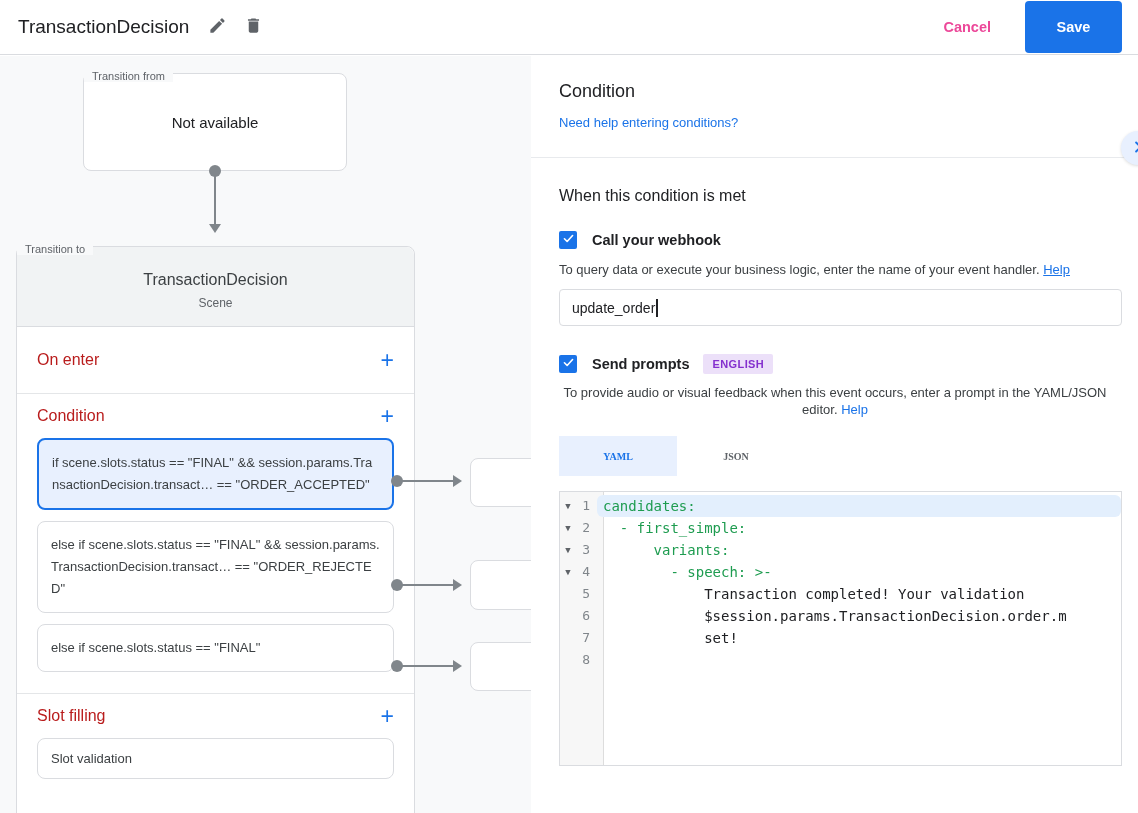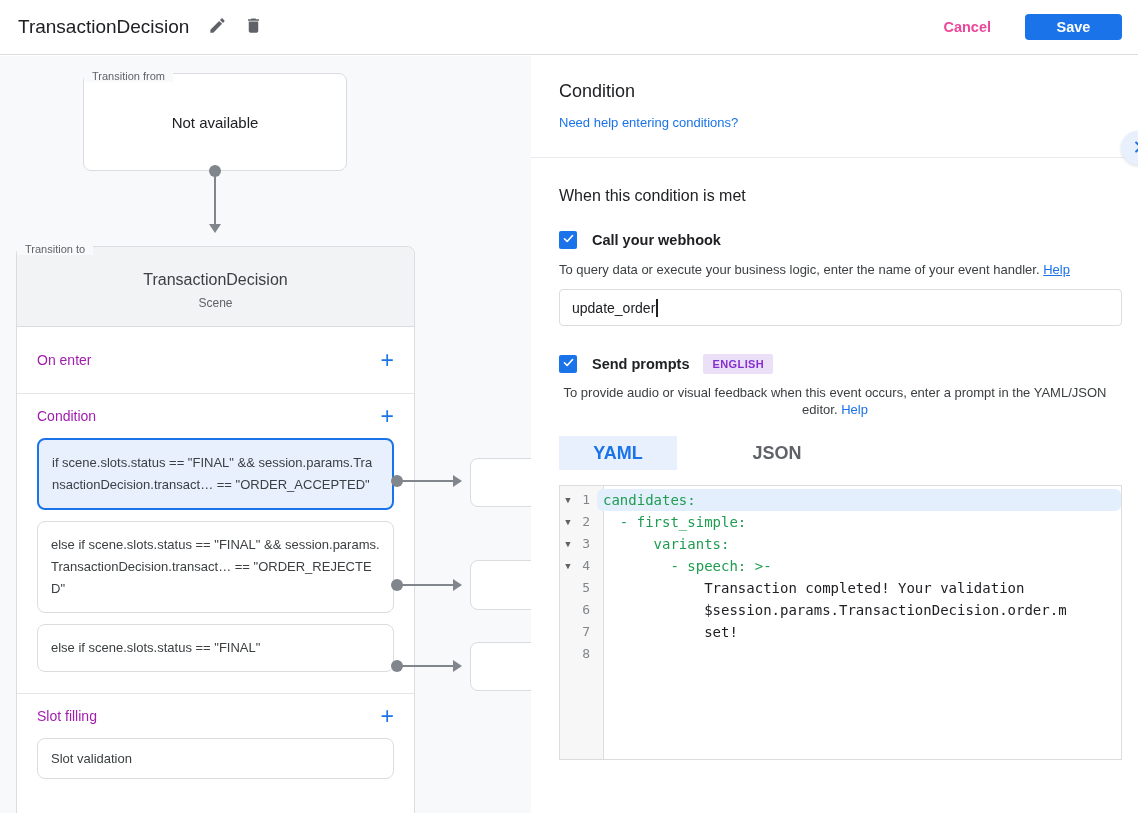--- a/index.html
+++ b/index.html
@@ -11,21 +11,21 @@
   .topbar { position:absolute; top:0; left:0; width:1138px; height:55px; background:#fff;
             border-bottom:1px solid #dadce0; display:flex; align-items:center; }
   .topbar-title { font-size:19px; color:#202124; margin-left:18px; }
   .icon-btn { width:36px; height:36px; border:none; background:transparent; display:flex;
               align-items:center; justify-content:center; cursor:pointer; border-radius:50%; }
   .icon-btn svg { fill:#5f6368; }
   .edit-btn { margin-left:10px; }
   .topbar-spacer { flex:1; }
   .cancel-link { color:#ec4899; font-size:14.5px; font-weight:700; margin-right:34px; cursor:pointer; }
   .save-btn { background:#1a73e8; color:#fff; font-size:14.5px; font-weight:700; border:none;
-              border-radius:4px; width:97px; height:26px; margin-right:16px; cursor:pointer;
+              border-radius:4px; width:97px; height:52px; margin-right:16px; cursor:pointer;
               font-family:"Liberation Sans", sans-serif; }
 
   
   .canvas { position:absolute; top:56px; left:0; width:531px; height:757px; background:#f8f9fa; overflow:hidden; }
 
   .tf-box { position:absolute; left:83px; top:17px; width:264px; height:98px; background:#fff;
             border:1px solid #dadce0; border-radius:8px; }
   .legend { position:absolute; top:-8px; left:0; right:0; text-align:left; }
   .legend > span { background:#f8f9fa; padding:0 8px; font-size:11px; color:#5f6368; }
   .tf-text { display:flex; width:100%; height:100%; align-items:center; justify-content:center;
@@ -41,21 +41,21 @@
 
   .scene-card { position:absolute; left:16px; top:190px; width:399px; height:640px; background:#fff;
                 border:1px solid #dadce0; border-radius:8px; }
   .scene-header { height:80px; background:#f1f3f4; border-bottom:1px solid #dadce0;
                   border-radius:8px 8px 0 0; text-align:center; padding-top:24px; }
   .scene-name { font-size:16px; color:#3c4043; }
   .scene-type { font-size:12px; color:#5f6368; margin-top:7px; }
 
   .card-row { display:flex; align-items:center; justify-content:space-between; padding:0 20px; }
   .row-onenter { height:67px; border-bottom:1px solid #e4e6e8; }
-  .section-label { font-size:14px; color:#a21caf; }
+  .section-label { font-size:16px; color:#b91c1c; }
   .plus { color:#1a73e8; font-size:23px; font-weight:400; line-height:1; cursor:pointer; }
   .cond-header { height:44px; }
   .sf-header { height:44px; }
   .section-divider { border-top:1px solid #e4e6e8; margin-top:21px; }
 
   .cond-card { margin:0 20px 10px 20px; border-radius:8px; padding:12px 13px; font-size:13px;
                line-height:22px; color:#3c4043; cursor:pointer; word-break:break-all; }
   .cond-selected { background:#e8f0fe; border:2px solid #1a73e8; }
   .cond-plain { background:#fff; border:1px solid #dadce0; }
   .cond-card.last { margin-bottom:0; }
@@ -96,24 +96,24 @@
   .desc { margin-top:12px; font-size:13px; color:#3c4043; line-height:17px; max-width:552px; }
   .desc a { color:#1a73e8; cursor:pointer; text-decoration:none; }
   .desc a.underline { text-decoration:underline; }
 
   .text-input { margin-top:11px; height:37px; border:1px solid #dadce0; border-radius:4px;
                 display:flex; align-items:center; padding:0 12px; font-size:14px; color:#202124;
                 background:#fff; cursor:text; }
   .caret { width:1.5px; height:18px; background:#202124; margin-left:1px; }
 
   .tabs { margin-top:18px; display:flex; }
-  .tab { width:118px; height:34px; display:flex; align-items:center; justify-content:center;
-         font-size:18px; font-weight:700; cursor:pointer; }
+  .tab { width:118px; height:40px; display:flex; align-items:center; justify-content:center;
+         font-size:10px; font-weight:700; cursor:pointer;font-family:Liberation Serif, serif; }
   .tab-active { background:#e8f0fe; color:#1a73e8; }
-  .tab-idle { color:#5f6368;margin-left:41px; }
+  .tab-idle { color:#5f6368; }
 
   .editor { margin-top:15px; position:relative; border:1px solid #dadce0; height:275px;
             background:#fff; font-family:"DejaVu Sans Mono", monospace; overflow:hidden; }
   .gutter-bg { position:absolute; left:0; top:0; bottom:0; width:44px; background:#f7f7f7;
                border-right:1px solid #ddd; }
   .ed-lines { position:relative; padding-top:3px; }
   .ed-line { display:flex; height:22px; line-height:22px; font-size:14px; }
   .fold { width:16px; text-align:center; font-size:9px; color:#5f6368; flex:none; cursor:pointer; }
   .lnum { width:21px; text-align:right; padding-right:7px; color:#80868b; font-size:13px; flex:none; }
   .code { flex:1; padding-left:6px; white-space:pre; overflow:hidden; color:#202124; }

